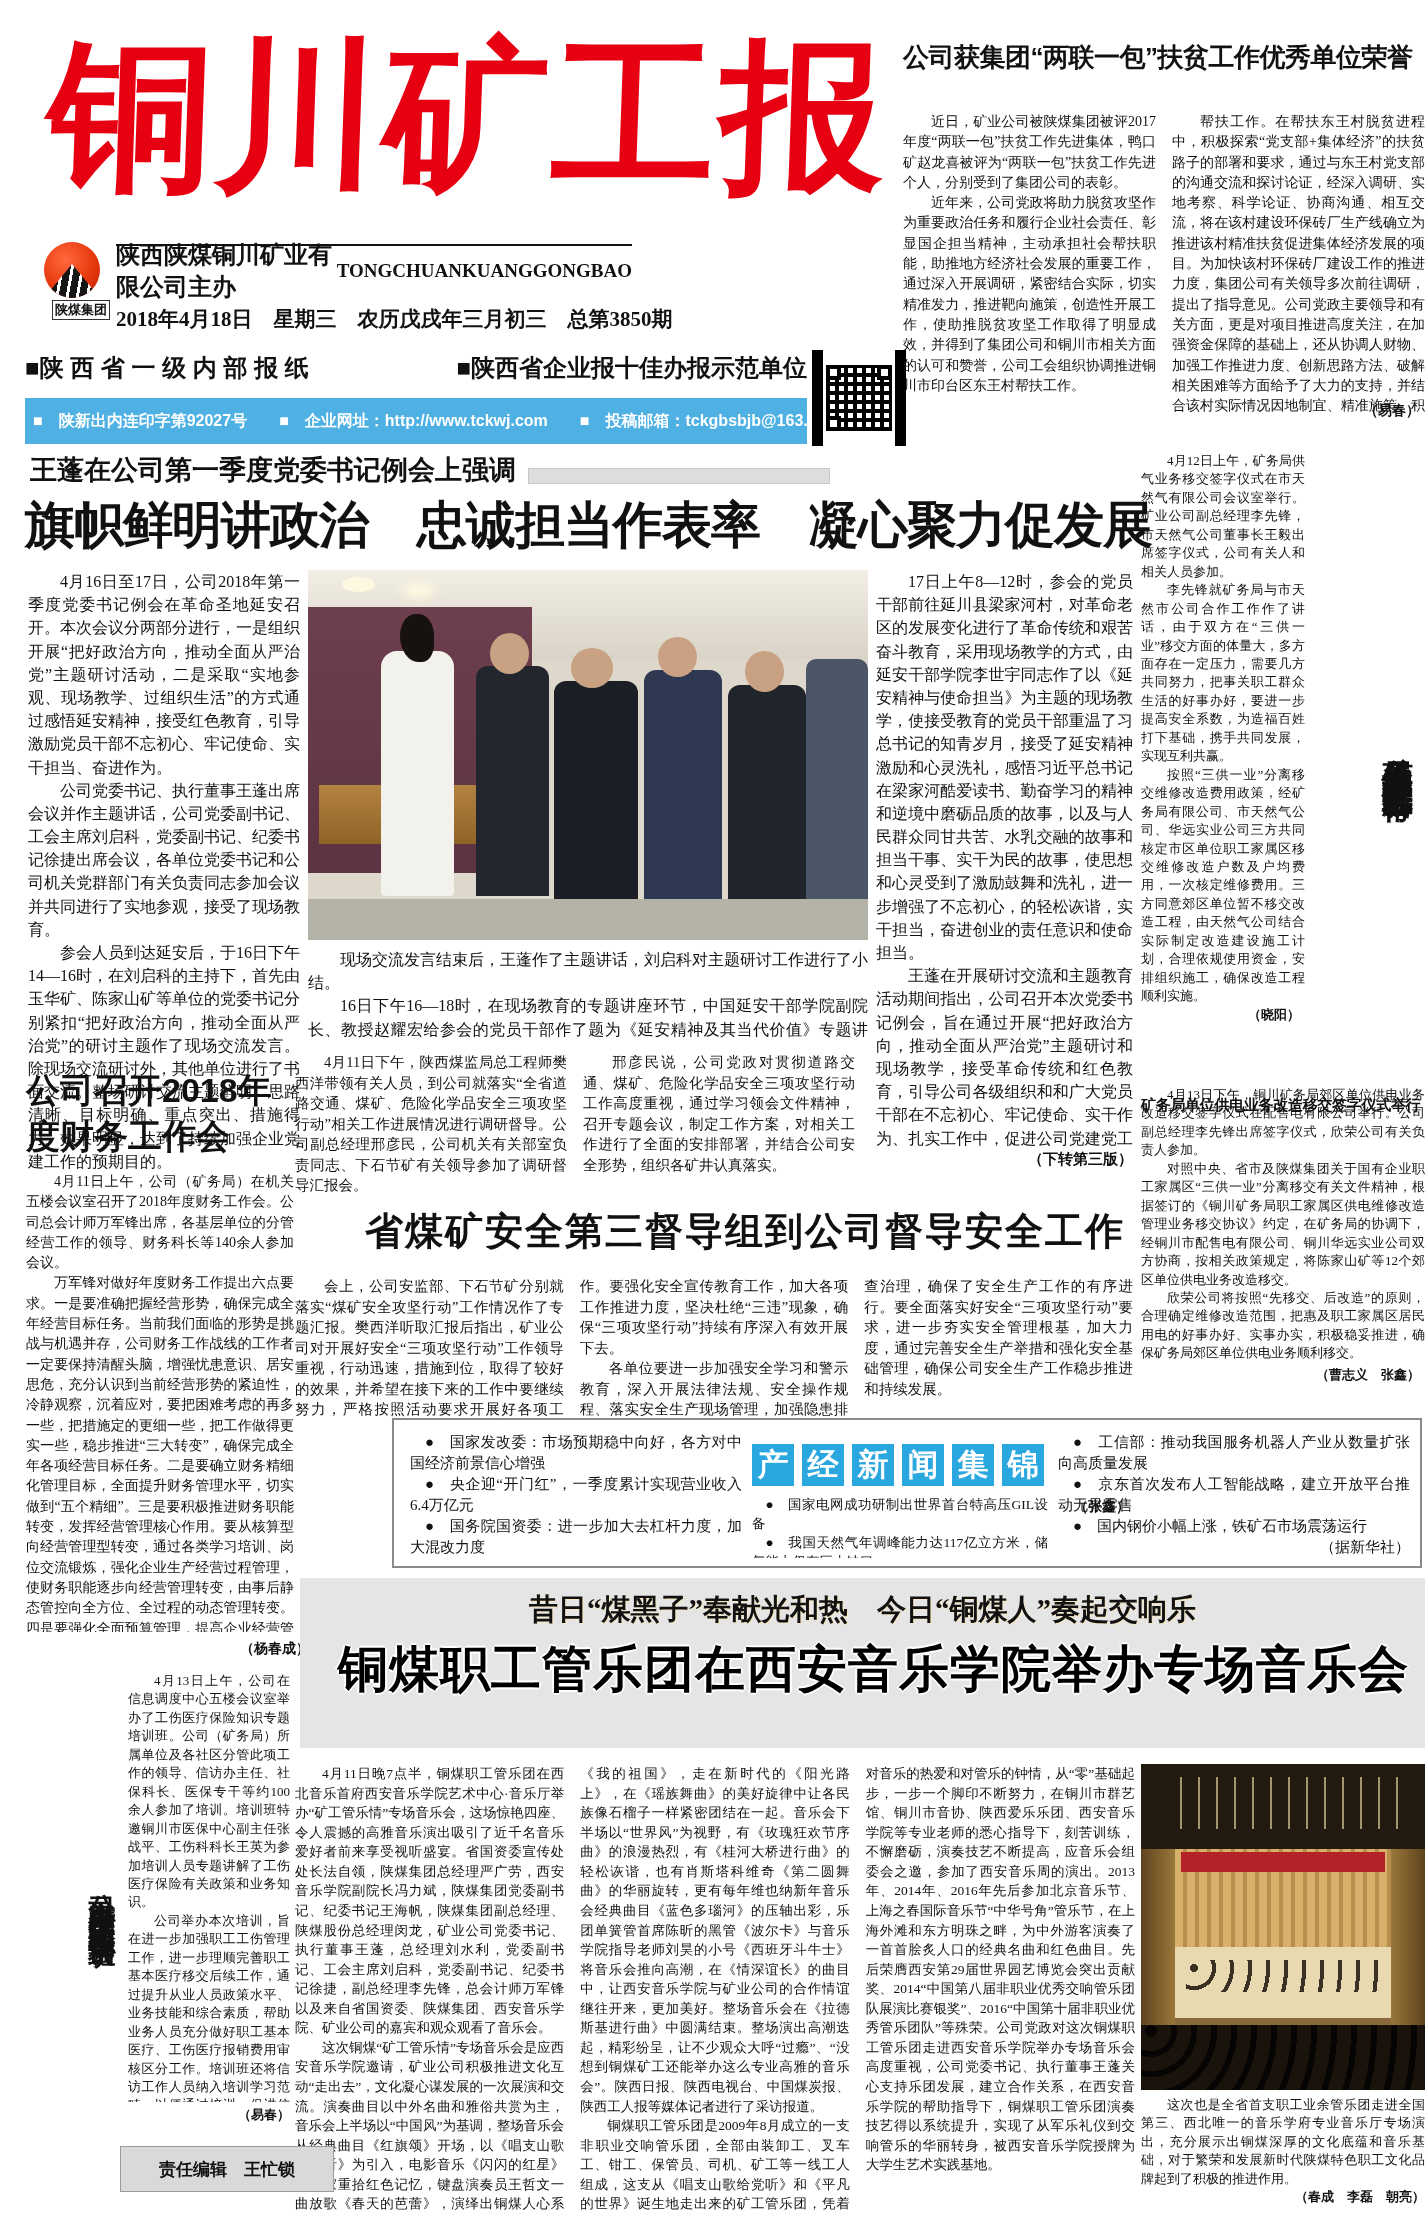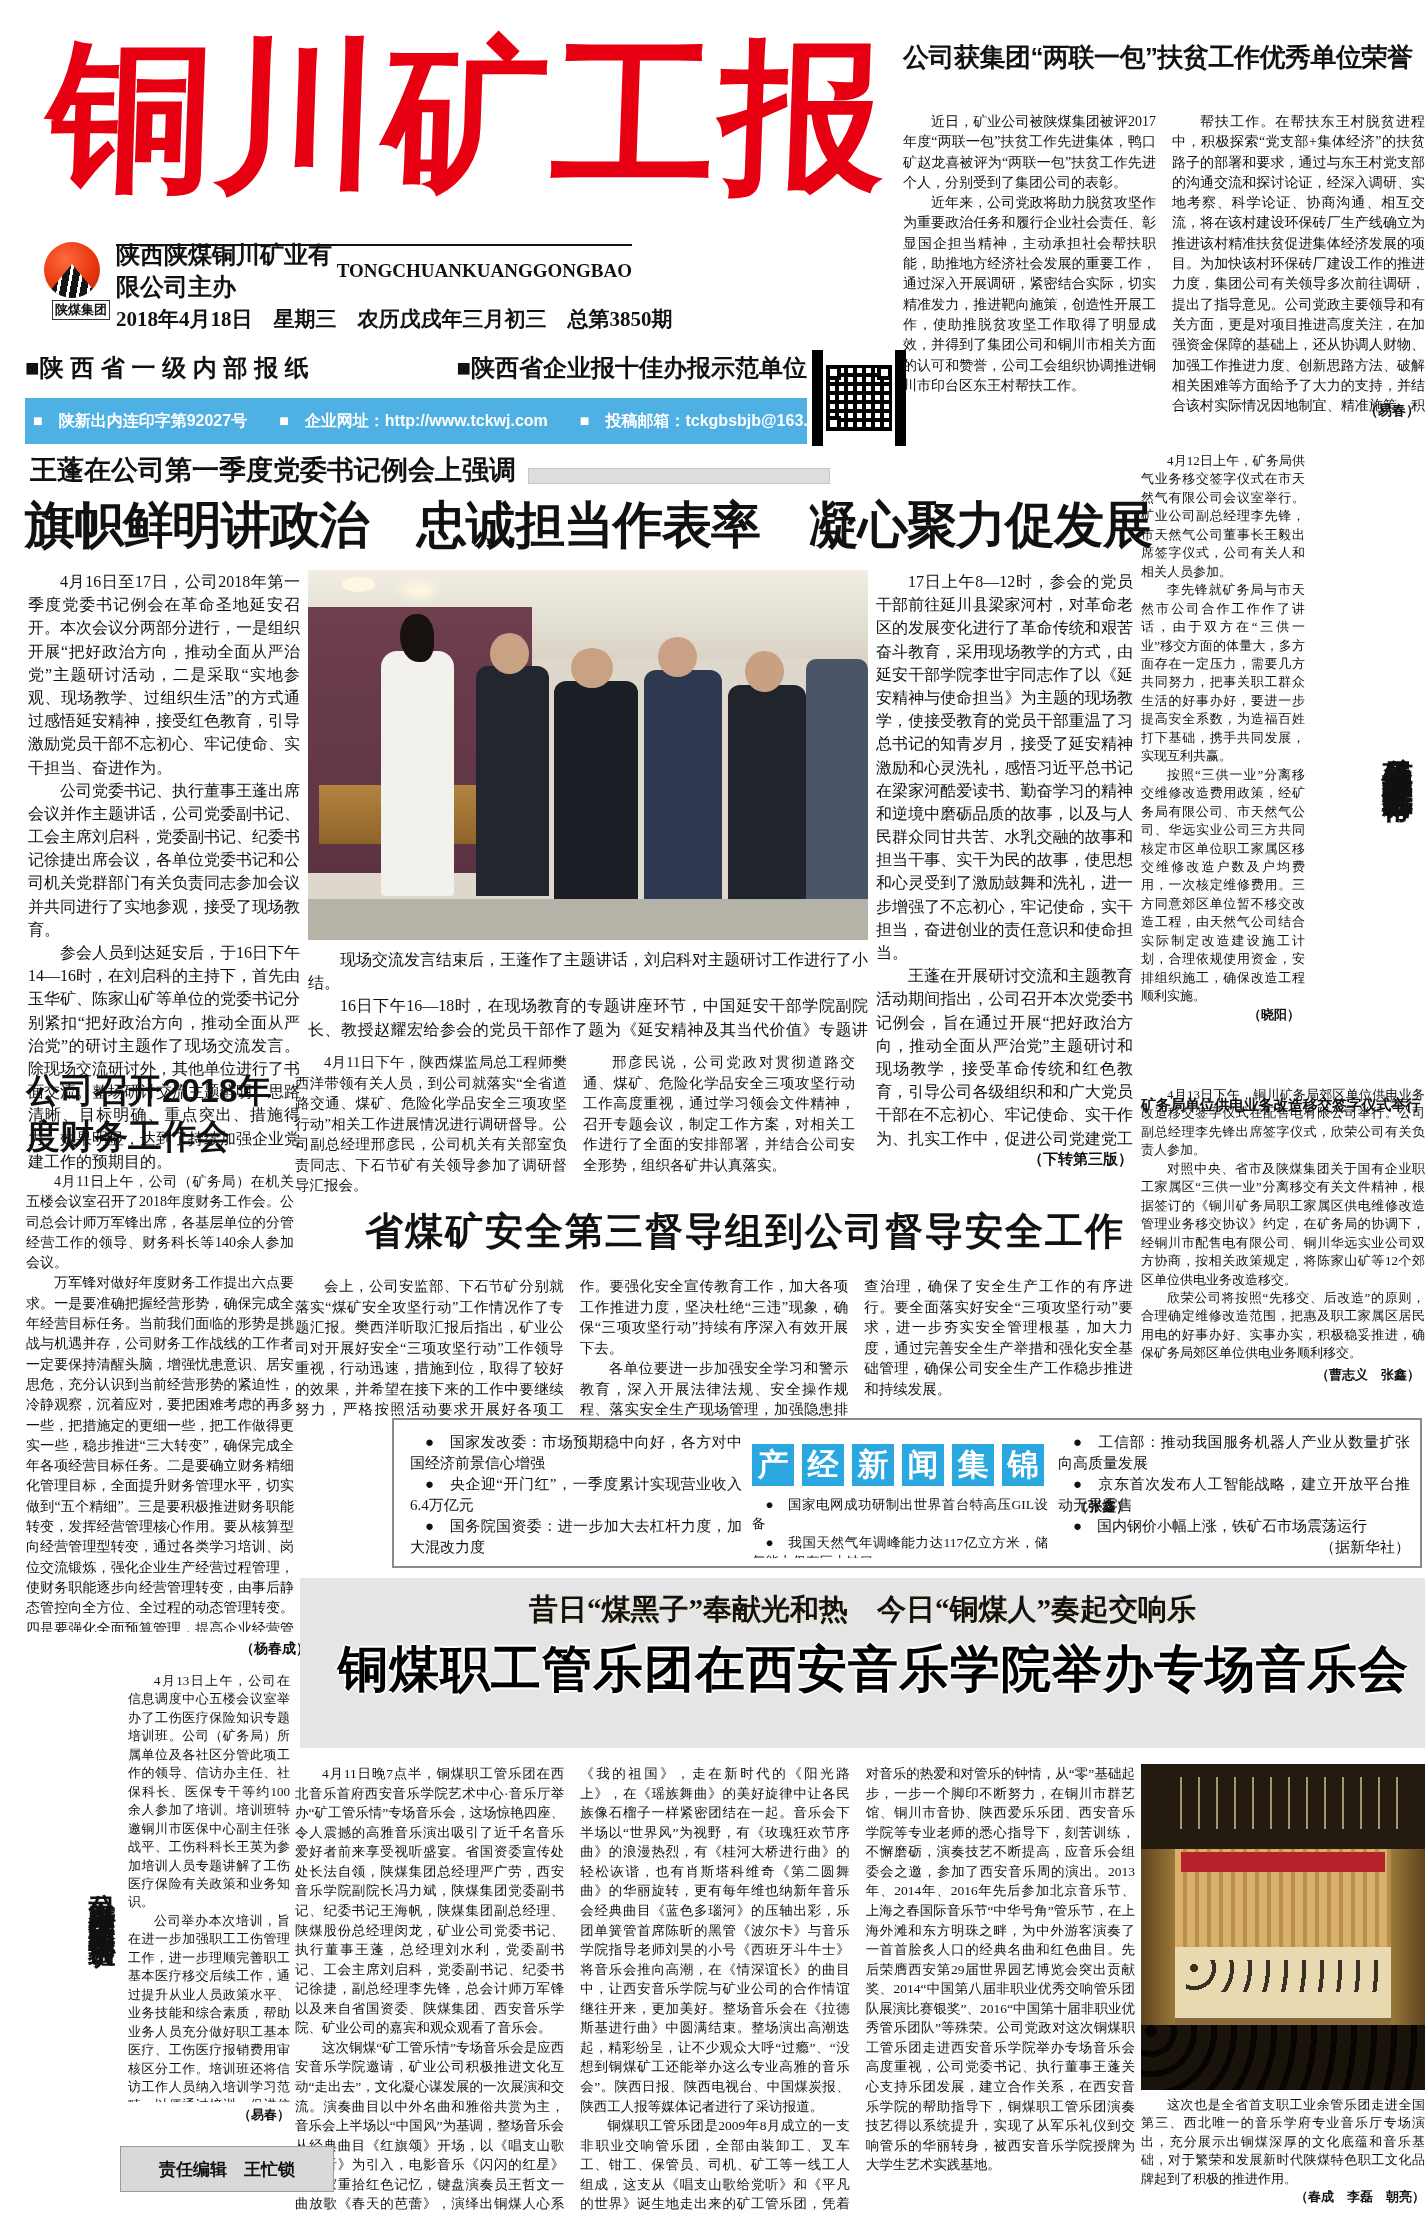--- a/index.html
+++ b/index.html
@@ -173,21 +173,21 @@
     <div class="ph" style="left:78%;top:22%;width:7%;height:11%;background:#c8a082;border-radius:50%;"></div>
     <div class="ph" style="left:89%;top:24%;width:11%;height:66%;background:#4a5668;border-radius:10px 10px 0 0;"></div>
     <div class="ph" style="left:0;bottom:0;width:100%;height:11%;background:#b5b2a8;"></div>
   </div>
 
   <div class="abs jtext" id="m-under">
       <p>现场交流发言结束后，王蓬作了主题讲话，刘启科对主题研讨工作进行了小结。</p>
       <p>16日下午16—18时，在现场教育的专题讲座环节，中国延安干部学院副院长、教授赵耀宏给参会的党员干部作了题为《延安精神及其当代价值》专题讲座，使接受教育人员对延安精神的深刻内涵有了更为全面、系统、深刻的认识和理解。</p>
     </div>
   <div class="abs jtext" id="m-col4">
-      <p>17日上午8—12时，参会的党员干部前往延川县梁家河村，对革命老区的发展变化进行了革命传统和艰苦奋斗教育，采用现场教学的方式，由延安干部学院李世宇同志作了以《延安精神与使命担当》为主题的现场教学，使接受教育的党员干部重温了习总书记的知青岁月，接受了延安精神激励和心灵洗礼，感悟习近平总书记在梁家河酷爱读书、勤奋学习的精神和逆境中磨砺品质的故事，以及与人民群众同甘共苦、水乳交融的故事和担当干事、实干为民的故事，使思想和心灵受到了激励鼓舞和洗礼，进一步增强了不忘初心，牢记使命，实干担当，奋进创业的责任意识和使命担当。</p>
+      <p>17日上午8—12时，参会的党员干部前往延川县梁家河村，对革命老区的发展变化进行了革命传统和艰苦奋斗教育，采用现场教学的方式，由延安干部学院李世宇同志作了以《延安精神与使命担当》为主题的现场教学，使接受教育的党员干部重温了习总书记的知青岁月，接受了延安精神激励和心灵洗礼，感悟习近平总书记在梁家河酷爱读书、勤奋学习的精神和逆境中磨砺品质的故事，以及与人民群众同甘共苦、水乳交融的故事和担当干事、实干为民的故事，使思想和心灵受到了激励鼓舞和洗礼，进一步增强了不忘初心，的轻松诙谐，实干担当，奋进创业的责任意识和使命担当。</p>
       <p>王蓬在开展研讨交流和主题教育活动期间指出，公司召开本次党委书记例会，旨在通过开展“把好政治方向，推动全面从严治党”主题研讨和现场教学，接受革命传统和红色教育，引导公司各级组织和和广大党员干部在不忘初心、牢记使命、实干作为、扎实工作中，促进公司党建党工作迈上新水平，开创新局面。</p>
     </div>
   <div class="abs byline" id="m-jump">（下转第三版）</div>
 
   <div class="abs jtext" id="d-pre">
       <p>4月11日下午，陕西煤监局总工程师樊西洋带领有关人员，到公司就落实“全省道路交通、煤矿、危险化学品安全三项攻坚行动”相关工作进展情况进行调研督导。公司副总经理邢彦民，公司机关有关部室负责同志、下石节矿有关领导参加了调研督导汇报会。</p>
       <p>邢彦民说，公司党政对贯彻道路交通、煤矿、危险化学品安全三项攻坚行动工作高度重视，通过学习领会文件精神，召开专题会议，制定工作方案，对相关工作进行了全面的安排部署，并结合公司安全形势，组织各矿井认真落实。</p>
     </div>
   <div class="abs" id="d-head">省煤矿安全第三督导组到公司督导安全工作</div>
   <div class="abs jtext" id="d-post">

